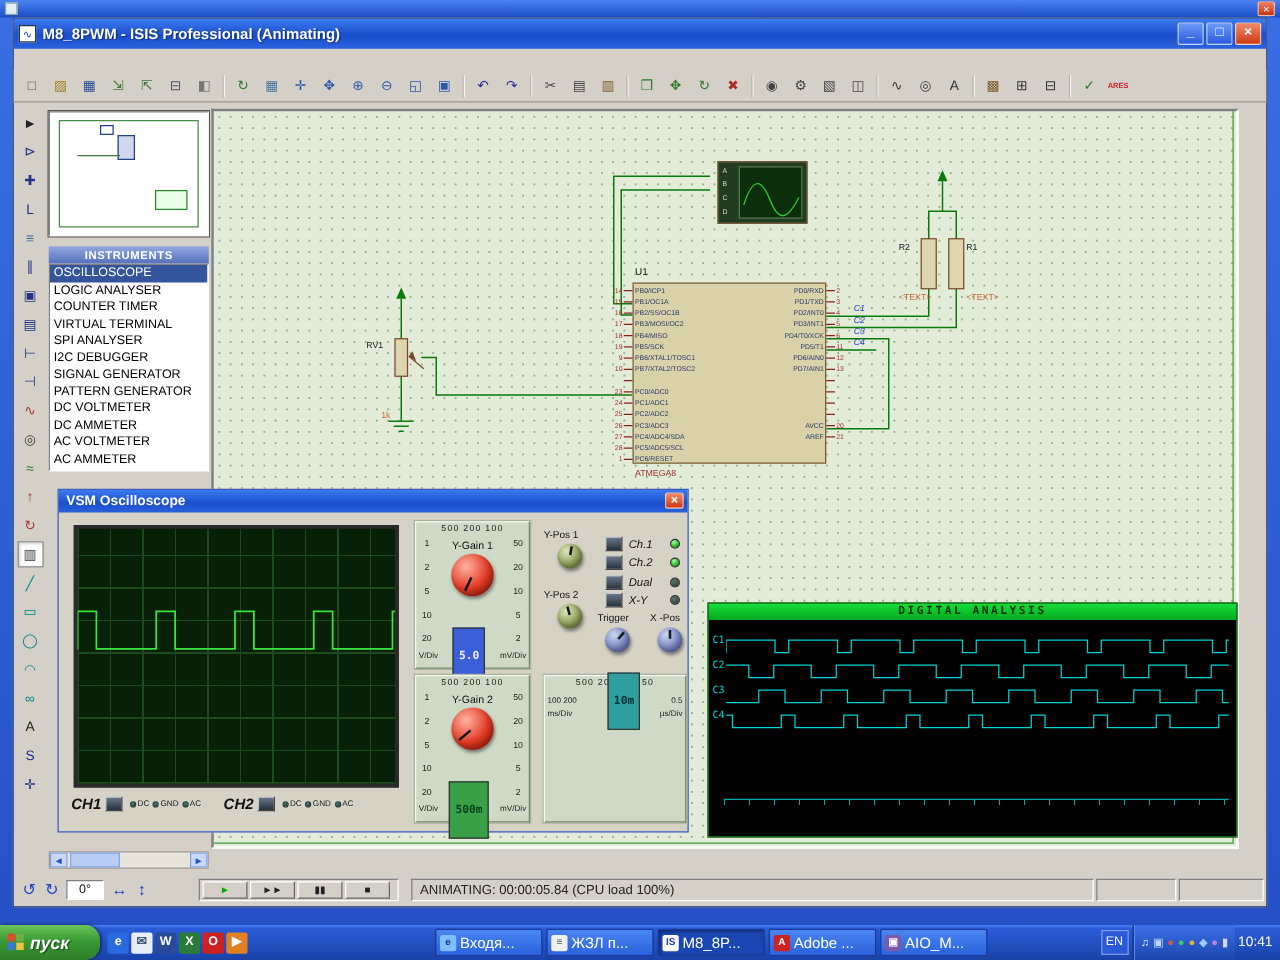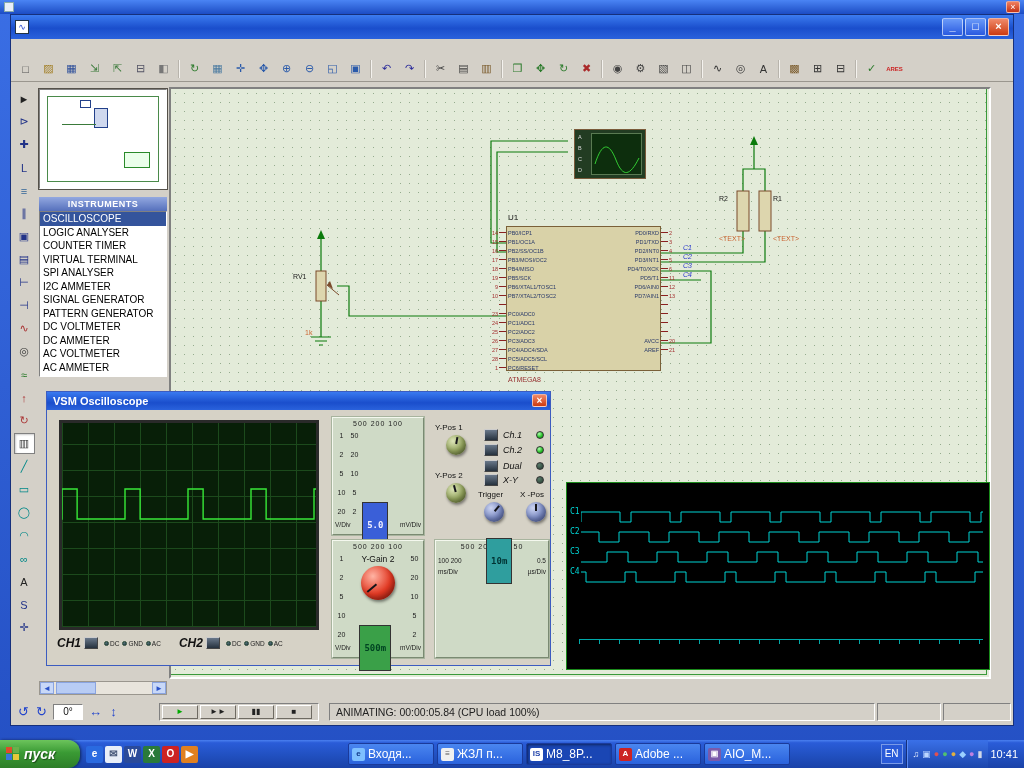--- a/index.html
+++ b/index.html
@@ -172,20 +172,21 @@
 
   <div class="parent-bar">
     <span class="parent-icon"></span>
     <span class="parent-close">×</span>
   </div>
 
   <div class="app">
 
     <div class="titlebar">
       <span class="tb-icon">∿</span>
+      <span class="tb-title">M8_8PWM - ISIS Professional (Animating)</span>
       <span class="tb-btns">
         <span class="wbtn">_</span>
         <span class="wbtn">□</span>
         <span class="wbtn close">×</span>
       </span>
     </div>
 
 
     <div class="toolbar">
         <span class="tbtn" style="color: rgb(80, 80, 80);">
@@ -405,21 +406,21 @@
       <span class="ov-line"></span>
     </div>
 
     <div class="inst-header">INSTRUMENTS</div>
     <div class="inst-list">
         <div class="inst-item selected"><span>OSCILLOSCOPE</span></div>
         <div class="inst-item"><span>LOGIC ANALYSER</span></div>
         <div class="inst-item"><span>COUNTER TIMER</span></div>
         <div class="inst-item"><span>VIRTUAL TERMINAL</span></div>
         <div class="inst-item"><span>SPI ANALYSER</span></div>
-        <div class="inst-item"><span>I2C AMMETER</span></div>
+        <div class="inst-item"><span>I2C DEBUGGER</span></div>
         <div class="inst-item"><span>SIGNAL GENERATOR</span></div>
         <div class="inst-item"><span>PATTERN GENERATOR</span></div>
         <div class="inst-item"><span>DC VOLTMETER</span></div>
         <div class="inst-item"><span>DC AMMETER</span></div>
         <div class="inst-item"><span>AC VOLTMETER</span></div>
         <div class="inst-item"><span>AC AMMETER</span></div>
       </div>
 
     <div class="edit">
       <div class="grid"></div>
@@ -632,20 +633,21 @@
       <span class="slabel val" style="left:548px;top:146px">&lt;TEXT&gt;</span>
       <span class="slabel" style="left:602px;top:106px">R1</span>
       <span class="slabel val" style="left:602px;top:146px">&lt;TEXT&gt;</span>
       <span class="slabel net" style="left:512px;top:155px">C1</span>
       <span class="slabel net" style="left:512px;top:164px">C2</span>
       <span class="slabel net" style="left:512px;top:173px">C3</span>
       <span class="slabel net" style="left:512px;top:182px">C4</span>
     </div>
 
     <div class="da">
+      <div class="da-title">DIGITAL ANALYSIS</div>
       <div class="da-chs">
           <span class="da-ch" style="color: rgb(0, 212, 212);">C1</span>
           <span class="da-ch" style="color: rgb(0, 212, 212);">C2</span>
           <span class="da-ch" style="color: rgb(0, 212, 212);">C3</span>
           <span class="da-ch" style="color: rgb(0, 212, 212);">C4</span>
         </div>
       <svg id="da-svg" width="402" height="140">
           <path d="M -50 16 L -11 16 L -11 26 L 0 26 L 0 16 L 39 16 L 39 26 L 50 26 L 50 16 L 89 16 L 89 26 L 100 26 L 100 16 L 139 16 L 139 26 L 150 26 L 150 16 L 189 16 L 189 26 L 200 26 L 200 16 L 239 16 L 239 26 L 250 26 L 250 16 L 289 16 L 289 26 L 300 26 L 300 16 L 339 16 L 339 26 L 350 26 L 350 16 L 389 16 L 389 26 L 400 26 L 400 16 L 439 16 L 439 26 L 450 26 L 450 16 L 489 16 L 489 26 L 500 26 L 500 16" fill="none" stroke="#00d4d4" stroke-width="1"></path>
           <path d="M -62 36 L -32 36 L -32 46 L -12 46 L -12 36 L 18 36 L 18 46 L 38 46 L 38 36 L 68 36 L 68 46 L 88 46 L 88 36 L 118 36 L 118 46 L 138 46 L 138 36 L 168 36 L 168 46 L 188 46 L 188 36 L 218 36 L 218 46 L 238 46 L 238 36 L 268 36 L 268 46 L 288 46 L 288 36 L 318 36 L 318 46 L 338 46 L 338 36 L 368 36 L 368 46 L 388 46 L 388 36 L 418 36 L 418 46 L 438 46 L 438 36 L 468 36 L 468 46 L 488 46 L 488 36" fill="none" stroke="#00d4d4" stroke-width="1"></path>
           <path d="M -74 56 L -53 56 L -53 66 L -24 66 L -24 56 L -3 56 L -3 66 L 26 66 L 26 56 L 47 56 L 47 66 L 76 66 L 76 56 L 97 56 L 97 66 L 126 66 L 126 56 L 147 56 L 147 66 L 176 66 L 176 56 L 197 56 L 197 66 L 226 66 L 226 56 L 247 56 L 247 66 L 276 66 L 276 56 L 297 56 L 297 66 L 326 66 L 326 56 L 347 56 L 347 66 L 376 66 L 376 56 L 397 56 L 397 66 L 426 66 L 426 56 L 447 56 L 447 66 L 476 66 L 476 56" fill="none" stroke="#00d4d4" stroke-width="1"></path>
@@ -706,20 +708,24 @@
       <div class="vpanel" style="left:285px;top:25px;width:92px;height:118px">
         <div class="vp-top">500 200 100</div>
         <div class="vp-mid">
           <div class="vp-col">
               <span class="vpn">1</span>
               <span class="vpn">2</span>
               <span class="vpn">5</span>
               <span class="vpn">10</span>
               <span class="vpn">20</span>
             </div>
+          <div class="vp-center">
+            <div class="vp-label">Y-Gain 1</div>
+            <div class="knob k34 kred" style="--a:205deg"></div>
+          </div>
           <div class="vp-col">
               <span class="vpn">50</span>
               <span class="vpn">20</span>
               <span class="vpn">10</span>
               <span class="vpn">5</span>
               <span class="vpn">2</span>
             </div>
         </div>
         <div class="vp-bot">
           <span class="vp-unit">V/Div</span>

